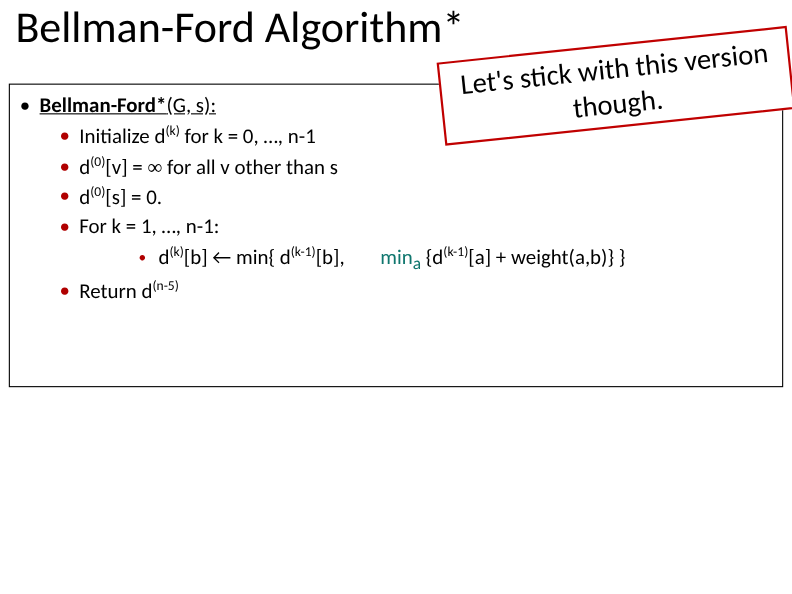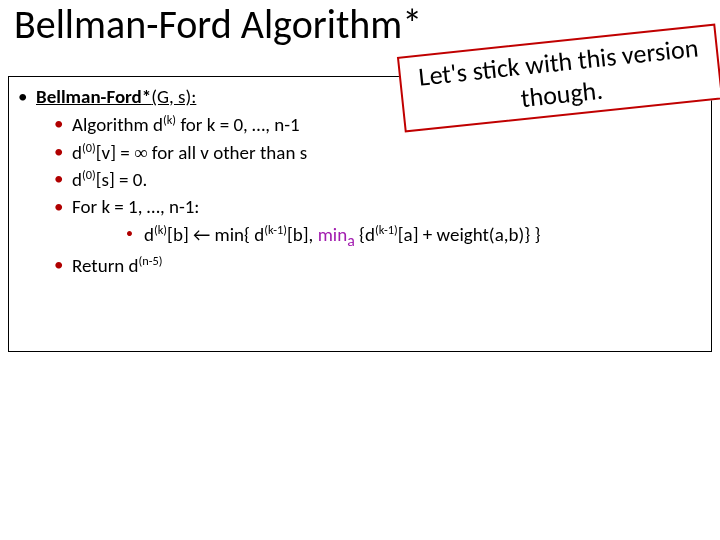--- a/index.html
+++ b/index.html
@@ -13,21 +13,21 @@
   .b2 { margin-left: 36px; }
   .b3 { margin-left: 72px; }
   .b4 { margin-left: 108px; }
   li { list-style: none; position: relative; padding-left: 18px; font-size: 19px; }
   .b1 > li::before { content: "•"; position: absolute; left: 0; }
   .b2 > li::before { content: "•"; position: absolute; left: 0; color: #b00000; }
   .b3 > li::before { content: "•"; position: absolute; left: 0; font-size: 14px; top: 3px; }
   .b4 > li::before { content: "•"; position: absolute; left: 0; color: #b00000; font-size: 14px; top: 3px; }
   .sup { vertical-align: super; font-size: 0.65em; }
   .red { color: #000000; }
-  .mina { color: #a21caf; }
+  .mina { color: #0f766e; margin-left: 28px; }
   .inf { font-family: 'Times New Roman', serif; }
 </style>
 </head>
 <body>
 
 <div class="slide">
 
   <div class="title">Bellman-Ford Algorithm*</div>
 
   <div class="panel"></div>
@@ -35,21 +35,21 @@
   <div class="callout">Let's stick with this version though.</div>
 
   <div class="algo">
     <ul class="b1">
       <li>
         <b><span>Bellman-Ford*</span></b><span>(G, s):</span>
       </li>
     </ul>
     <ul class="b2">
       <li>
-        <span>Algorithm d</span><span class="sup">(k)</span><span> for k = 0, …, n-1</span>
+        <span>Initialize d</span><span class="sup">(k)</span><span> for k = 0, …, n-1</span>
       </li>
       <li>
         <span>d</span><span class="sup">(0)</span><span>[v] = </span><span class="inf">∞</span><span> for all v other than s</span>
       </li>
       <li>
         <span>d</span><span class="sup">(0)</span><span>[s] = 0.</span>
       </li>
       <li>For k = 1, …, n-1:</li>
     </ul>
     <ul class="b4">

